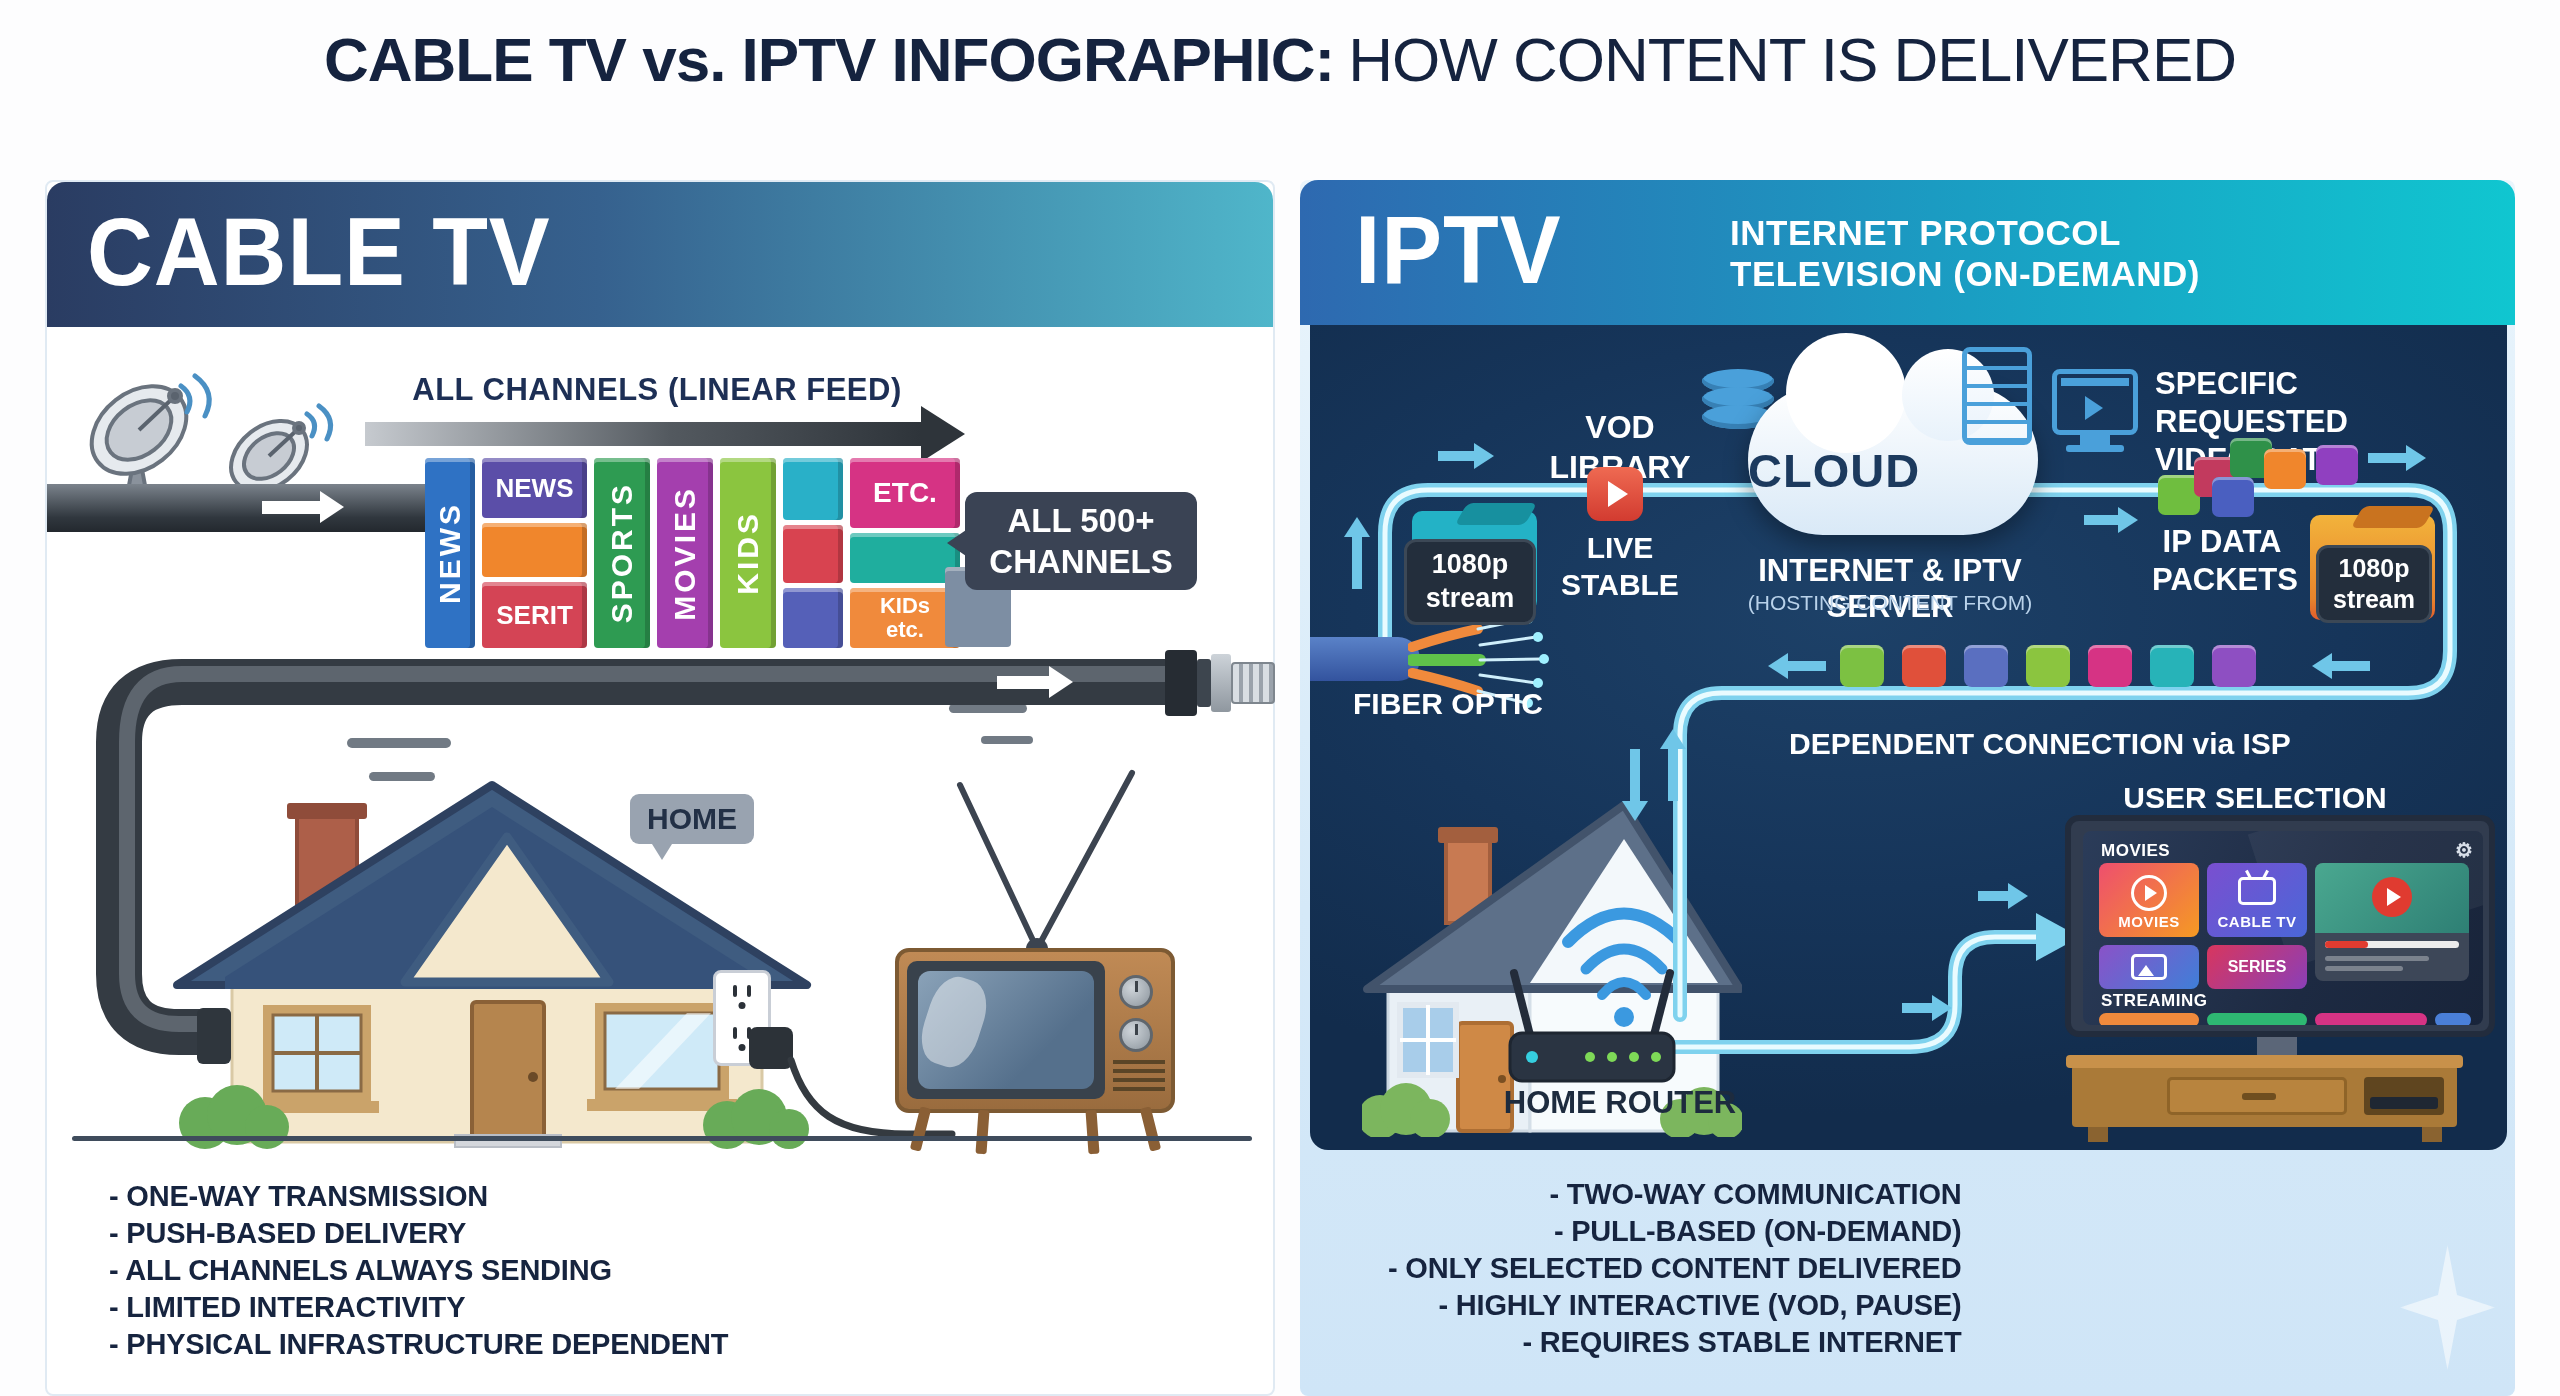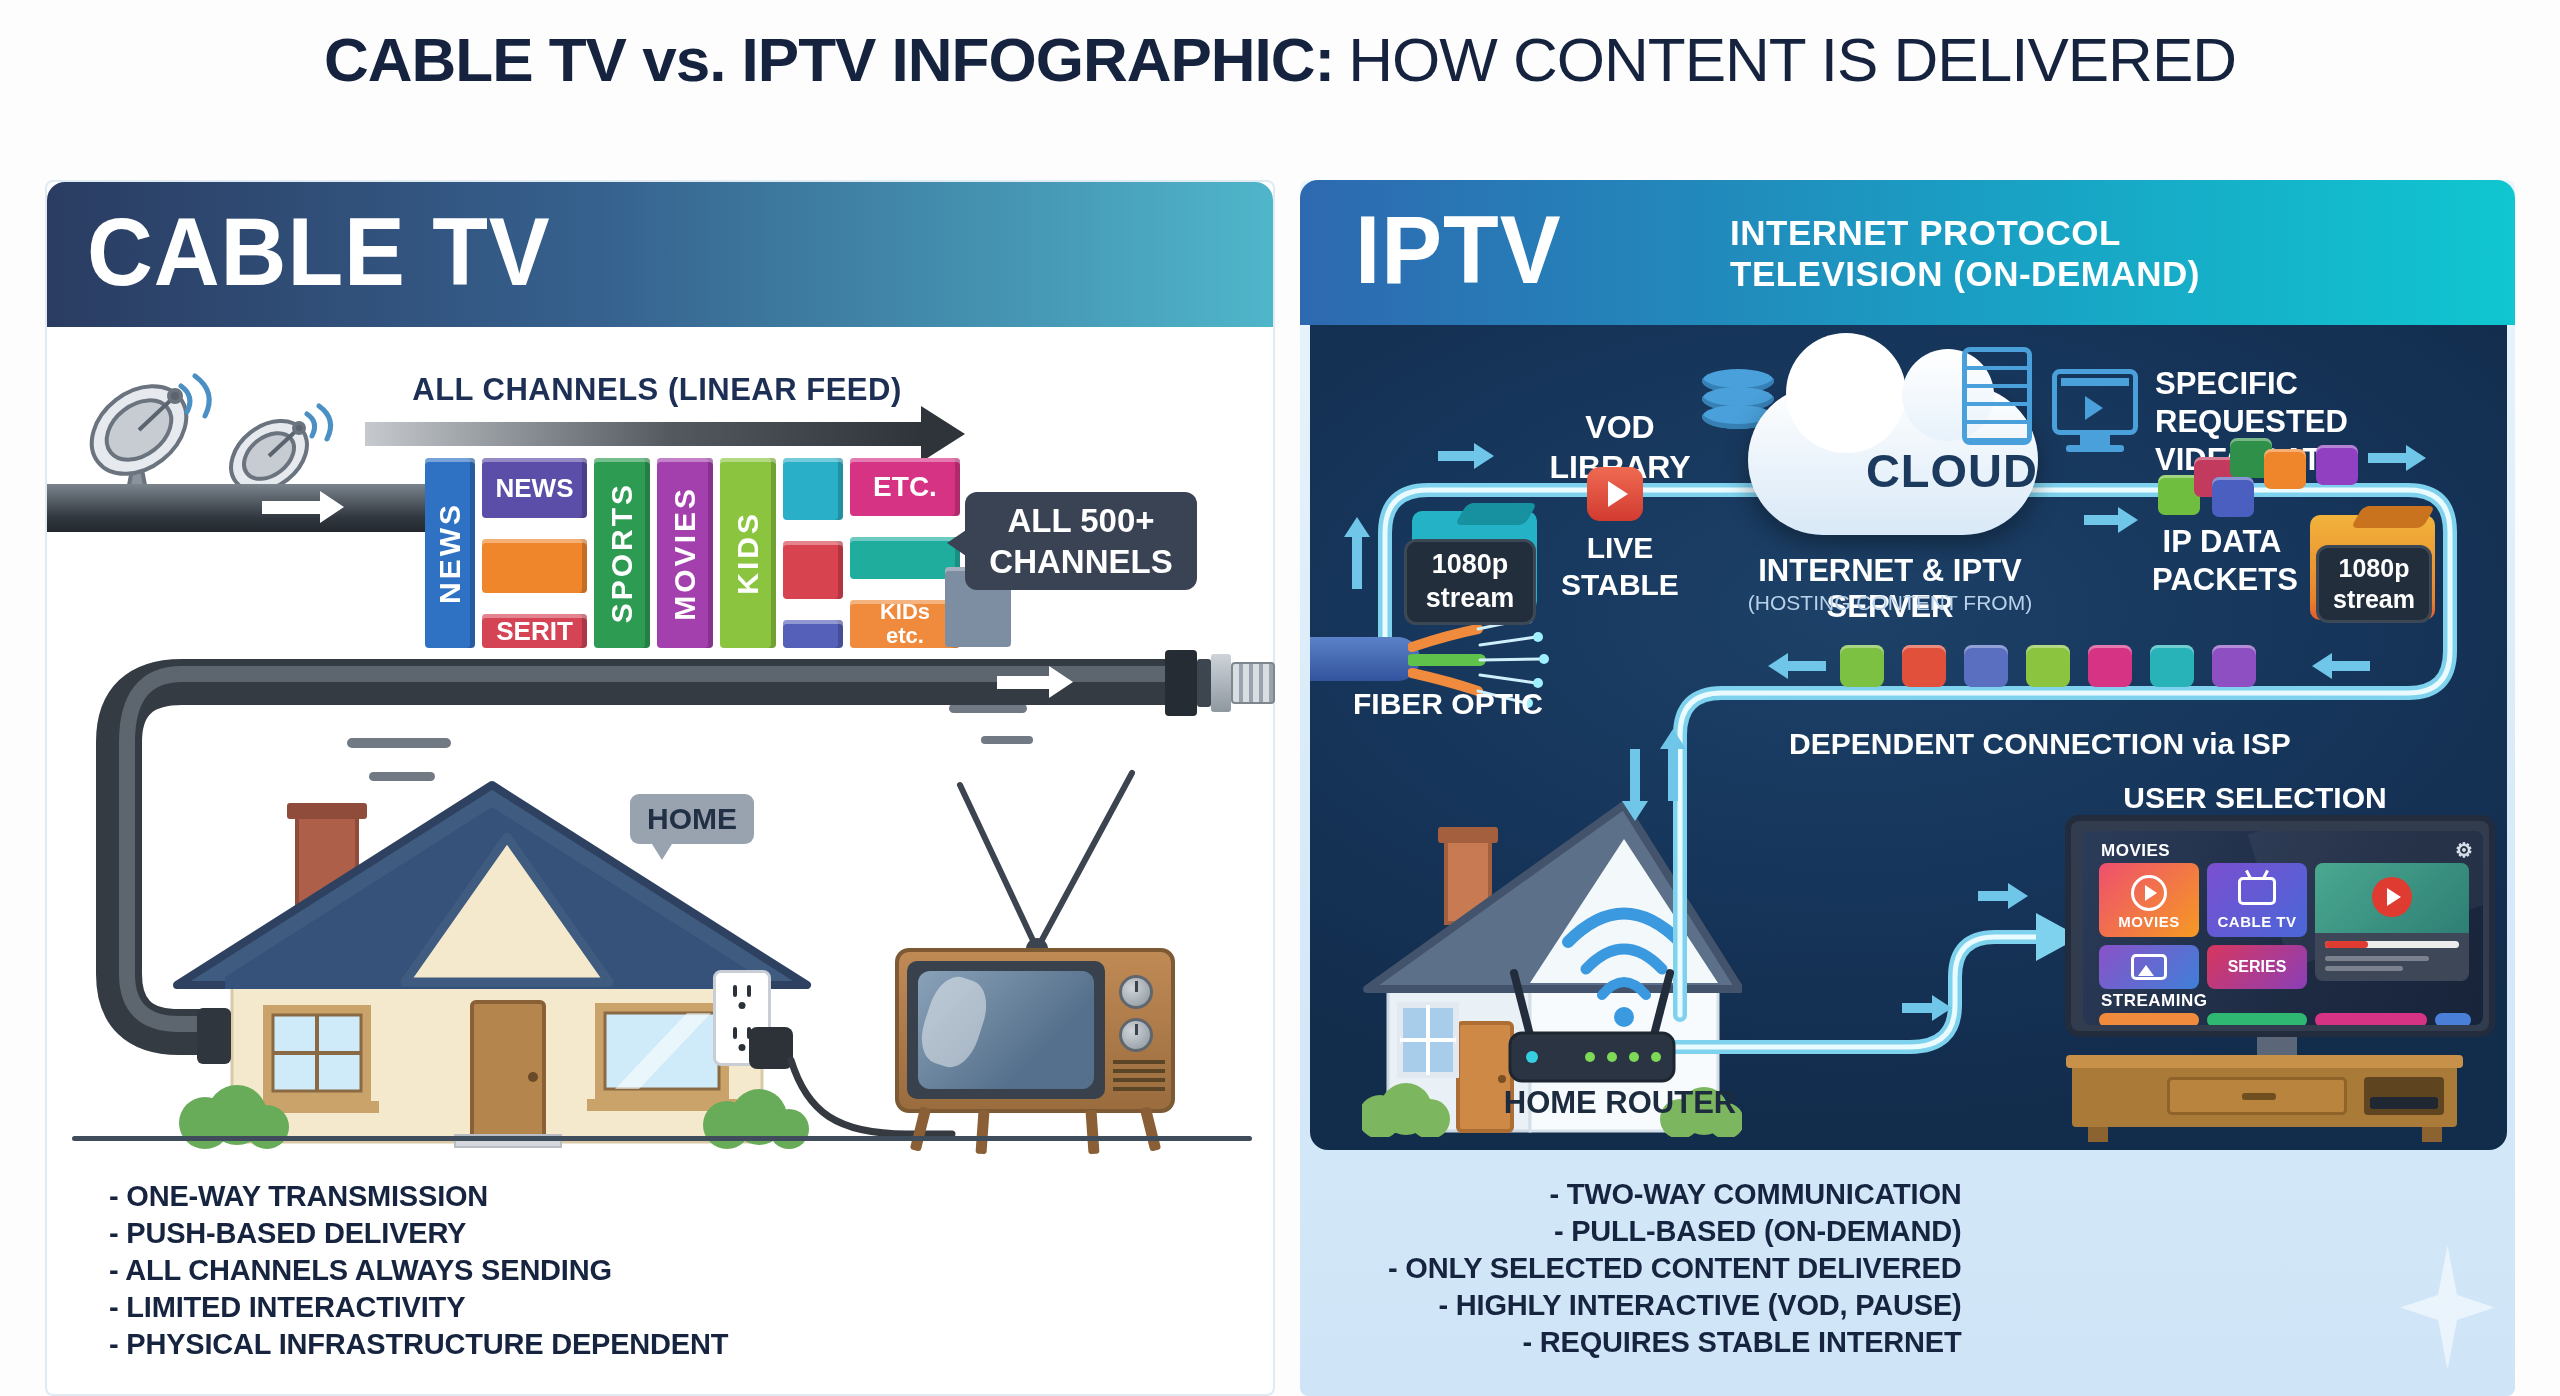--- a/index.html
+++ b/index.html
@@ -26,21 +26,21 @@
   .ar.d{width:10px;}   .ar.d::after{content:"";position:absolute;top:100%;left:-8px;border-top:20px solid #6fc6e8;border-left:13px solid transparent;border-right:13px solid transparent;}
   .arw{position:absolute;background:#fff;height:13px;}
   .arw::after{content:"";position:absolute;left:100%;top:-10px;border-left:24px solid #fff;border-top:16px solid transparent;border-bottom:16px solid transparent;}
   
   .trunk{left:0;top:302px;width:402px;height:48px;background:linear-gradient(180deg,#7b838c,#30373e 70%,#23282e);border-radius:0 12px 12px 0;}
   .dash{position:absolute;background:#717a84;border-radius:5px;}
   .feedlbl{left:330px;top:190px;width:560px;text-align:center;font-size:31px;font-weight:700;color:#1d2f55;letter-spacing:.5px;}
   .feedbar{left:318px;top:240px;width:556px;height:24px;background:linear-gradient(90deg,#c6cacf,#53595f 55%,#2e343a);}
   .feedhead{left:874px;top:224px;width:0;height:0;border-left:44px solid #2e343a;border-top:28px solid transparent;border-bottom:28px solid transparent;}
   .blocks{left:378px;top:276px;height:190px;display:flex;gap:7px;align-items:stretch;}
-  .bcol{display:flex;flex-direction:column;gap:21px;}
+  .bcol{display:flex;flex-direction:column;gap:5px;}
   .bseg{border-radius:4px;display:flex;align-items:center;justify-content:center;color:#fff;font-weight:700;
         box-shadow:inset 0 4px 0 rgba(255,255,255,.35), inset -5px 0 0 rgba(0,0,0,.18);}
   .vtext{writing-mode:vertical-rl;transform:rotate(180deg);font-size:30px;letter-spacing:3px;font-weight:700;}
   .grayblk{left:898px;top:385px;width:66px;height:80px;border-radius:4px;box-shadow:inset 0 4px 0 rgba(255,255,255,.3);}
   .badge500{left:918px;top:310px;width:232px;height:98px;background:#3a4354;border-radius:12px;color:#fff;
             display:flex;flex-direction:column;align-items:center;justify-content:center;font-size:33px;font-weight:700;line-height:1.25;}
   .badge500::before{content:"";position:absolute;left:-18px;top:36px;border-right:22px solid #3a4354;border-top:15px solid transparent;border-bottom:15px solid transparent;}
   .cflange{left:150px;top:826px;width:34px;height:56px;background:#2f363d;border-radius:6px;}
   .cx{background:#262c33;border-radius:4px;}
   .homebubble{left:583px;top:612px;width:124px;height:50px;background:#99a3b0;border-radius:9px;color:#223046;
@@ -69,21 +69,21 @@
   .foldert{left:102px;top:186px;width:125px;height:100px;background:#23b2c6;border-radius:10px;}
   .foldert::before{content:"";position:absolute;right:6px;top:-8px;width:70px;height:22px;background:#17909f;border-radius:6px;transform:skewX(-30deg);}
   .badge1080{background:#232e3c;border:3px solid #3c4856;border-radius:12px;color:#fff;display:flex;flex-direction:column;align-items:center;justify-content:center;font-size:27px;font-weight:700;line-height:1.25;box-sizing:border-box;}
   .playr{left:277px;top:142px;width:56px;height:54px;background:linear-gradient(180deg,#ef6a52,#d23b30);border-radius:13px;}
   .playr::after{content:"";position:absolute;left:21px;top:14px;border-left:20px solid #fff;border-top:13px solid transparent;border-bottom:13px solid transparent;}
   .db{left:392px;top:50px;width:72px;}
   .db i{display:block;width:72px;height:24px;background:#4aa0da;border-radius:50%;margin-top:-6px;box-shadow:inset 0 -5px 0 #3780b5;}
   .cloud{left:438px;top:60px;width:290px;height:150px;background:linear-gradient(180deg,#ffffff,#d9e9f7);border-radius:80px;box-shadow:0 10px 24px rgba(0,0,0,.35);}
   .cloud::before{content:"";position:absolute;left:38px;top:-52px;width:120px;height:120px;background:#fff;border-radius:50%;}
   .cloud::after{content:"";position:absolute;right:44px;top:-36px;width:92px;height:92px;background:linear-gradient(180deg,#fff,#e8f2fb);border-radius:50%;}
-  .cloudlbl{left:438px;top:118px;width:290px;font-size:47px;font-weight:700;color:#1c3a5e;text-align:right;letter-spacing:1px;z-index:3;}
+  .cloudlbl{left:438px;top:118px;width:290px;font-size:47px;font-weight:700;color:#1c3a5e;text-align:left;letter-spacing:1px;z-index:3;}
   .rack{left:652px;top:22px;width:70px;height:98px;border:5px solid #4aa0da;border-radius:8px;box-sizing:border-box;
         background:repeating-linear-gradient(180deg,transparent 0 14px,#4aa0da 14px 18px);}
   .mon{left:742px;top:44px;width:86px;height:66px;border:5px solid #4aa0da;border-radius:8px;box-sizing:border-box;}
   .mon::before{content:"";position:absolute;left:4px;top:4px;width:68px;height:8px;background:#4aa0da;}
   .mon::after{content:"";position:absolute;left:28px;top:22px;border-left:18px solid #4aa0da;border-top:12px solid transparent;border-bottom:12px solid transparent;}
   .monstand{left:770px;top:110px;width:30px;height:10px;background:#4aa0da;}
   .monbase{left:756px;top:120px;width:58px;height:7px;background:#4aa0da;border-radius:3px;}
   .ipsq{position:absolute;width:42px;height:40px;border-radius:7px;box-shadow:inset 0 3px 0 rgba(255,255,255,.35);}
   .foldero{left:1000px;top:190px;width:125px;height:105px;background:linear-gradient(180deg,#f2b33b,#e8842c 80%,#e05c2c);border-radius:10px;}
   .foldero::before{content:"";position:absolute;right:6px;top:-9px;width:72px;height:22px;background:#c9731f;border-radius:6px;transform:skewX(-30deg);}

